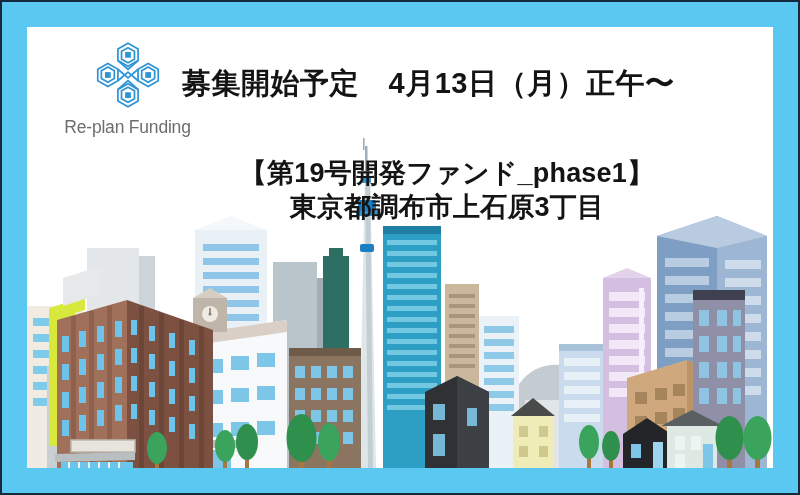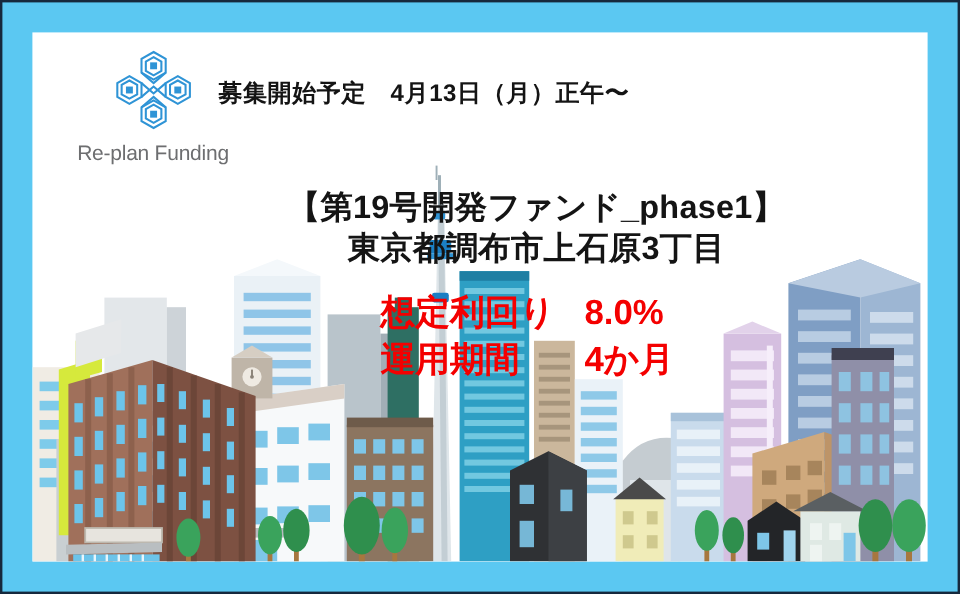--- a/index.html
+++ b/index.html
@@ -25,21 +25,21 @@
   .logo-block{position:absolute;left:18px;top:12px;width:165px;text-align:center;}
   .logo-mark{width:72px;height:72px;margin:0 auto;display:block;}
   .logo-word{
     margin-top:6px;font-size:17.5px;color:#6d6e70;letter-spacing:-0.2px;
     font-family:"Liberation Sans",sans-serif;white-space:nowrap;
   }
 
   
   .headline{
     position:absolute;left:155px;top:37px;width:600px;
-    font-size:20px;font-weight:bold;color:#141414;
+    font-size:29px;font-weight:bold;color:#141414;
     letter-spacing:0.5px;white-space:nowrap;
   }
   .fundname{
     position:absolute;left:25px;top:128px;width:750px;
     text-align:center;font-size:27px;font-weight:bold;color:#141414;
     letter-spacing:0.2px;line-height:1.35;white-space:nowrap;
     padding-left:40px;box-sizing:border-box;
   }
   .address{
     position:absolute;left:25px;top:162px;width:750px;
@@ -485,23 +485,15 @@
         </g>
       </svg>
       <div class="logo-word">Re-plan Funding</div>
     </div>
 
     <div class="headline">募集開始予定　4月13日（月）正午〜</div>
 
     <div class="fundname">【第19号開発ファンド_phase1】</div>
     <div class="address">東京都調布市上石原3丁目</div>
 
-    <div class="stats">
-      <span class="stat-row">
-        <span class="stat-label">想定利回り</span><span class="stat-value">8.0%</span>
-      </span>
-      <span class="stat-row">
-        <span class="stat-label">運用期間</span><span class="stat-value">4か月</span>
-      </span>
-    </div>
 
   </div>
 </div>
 
 </body></html>

